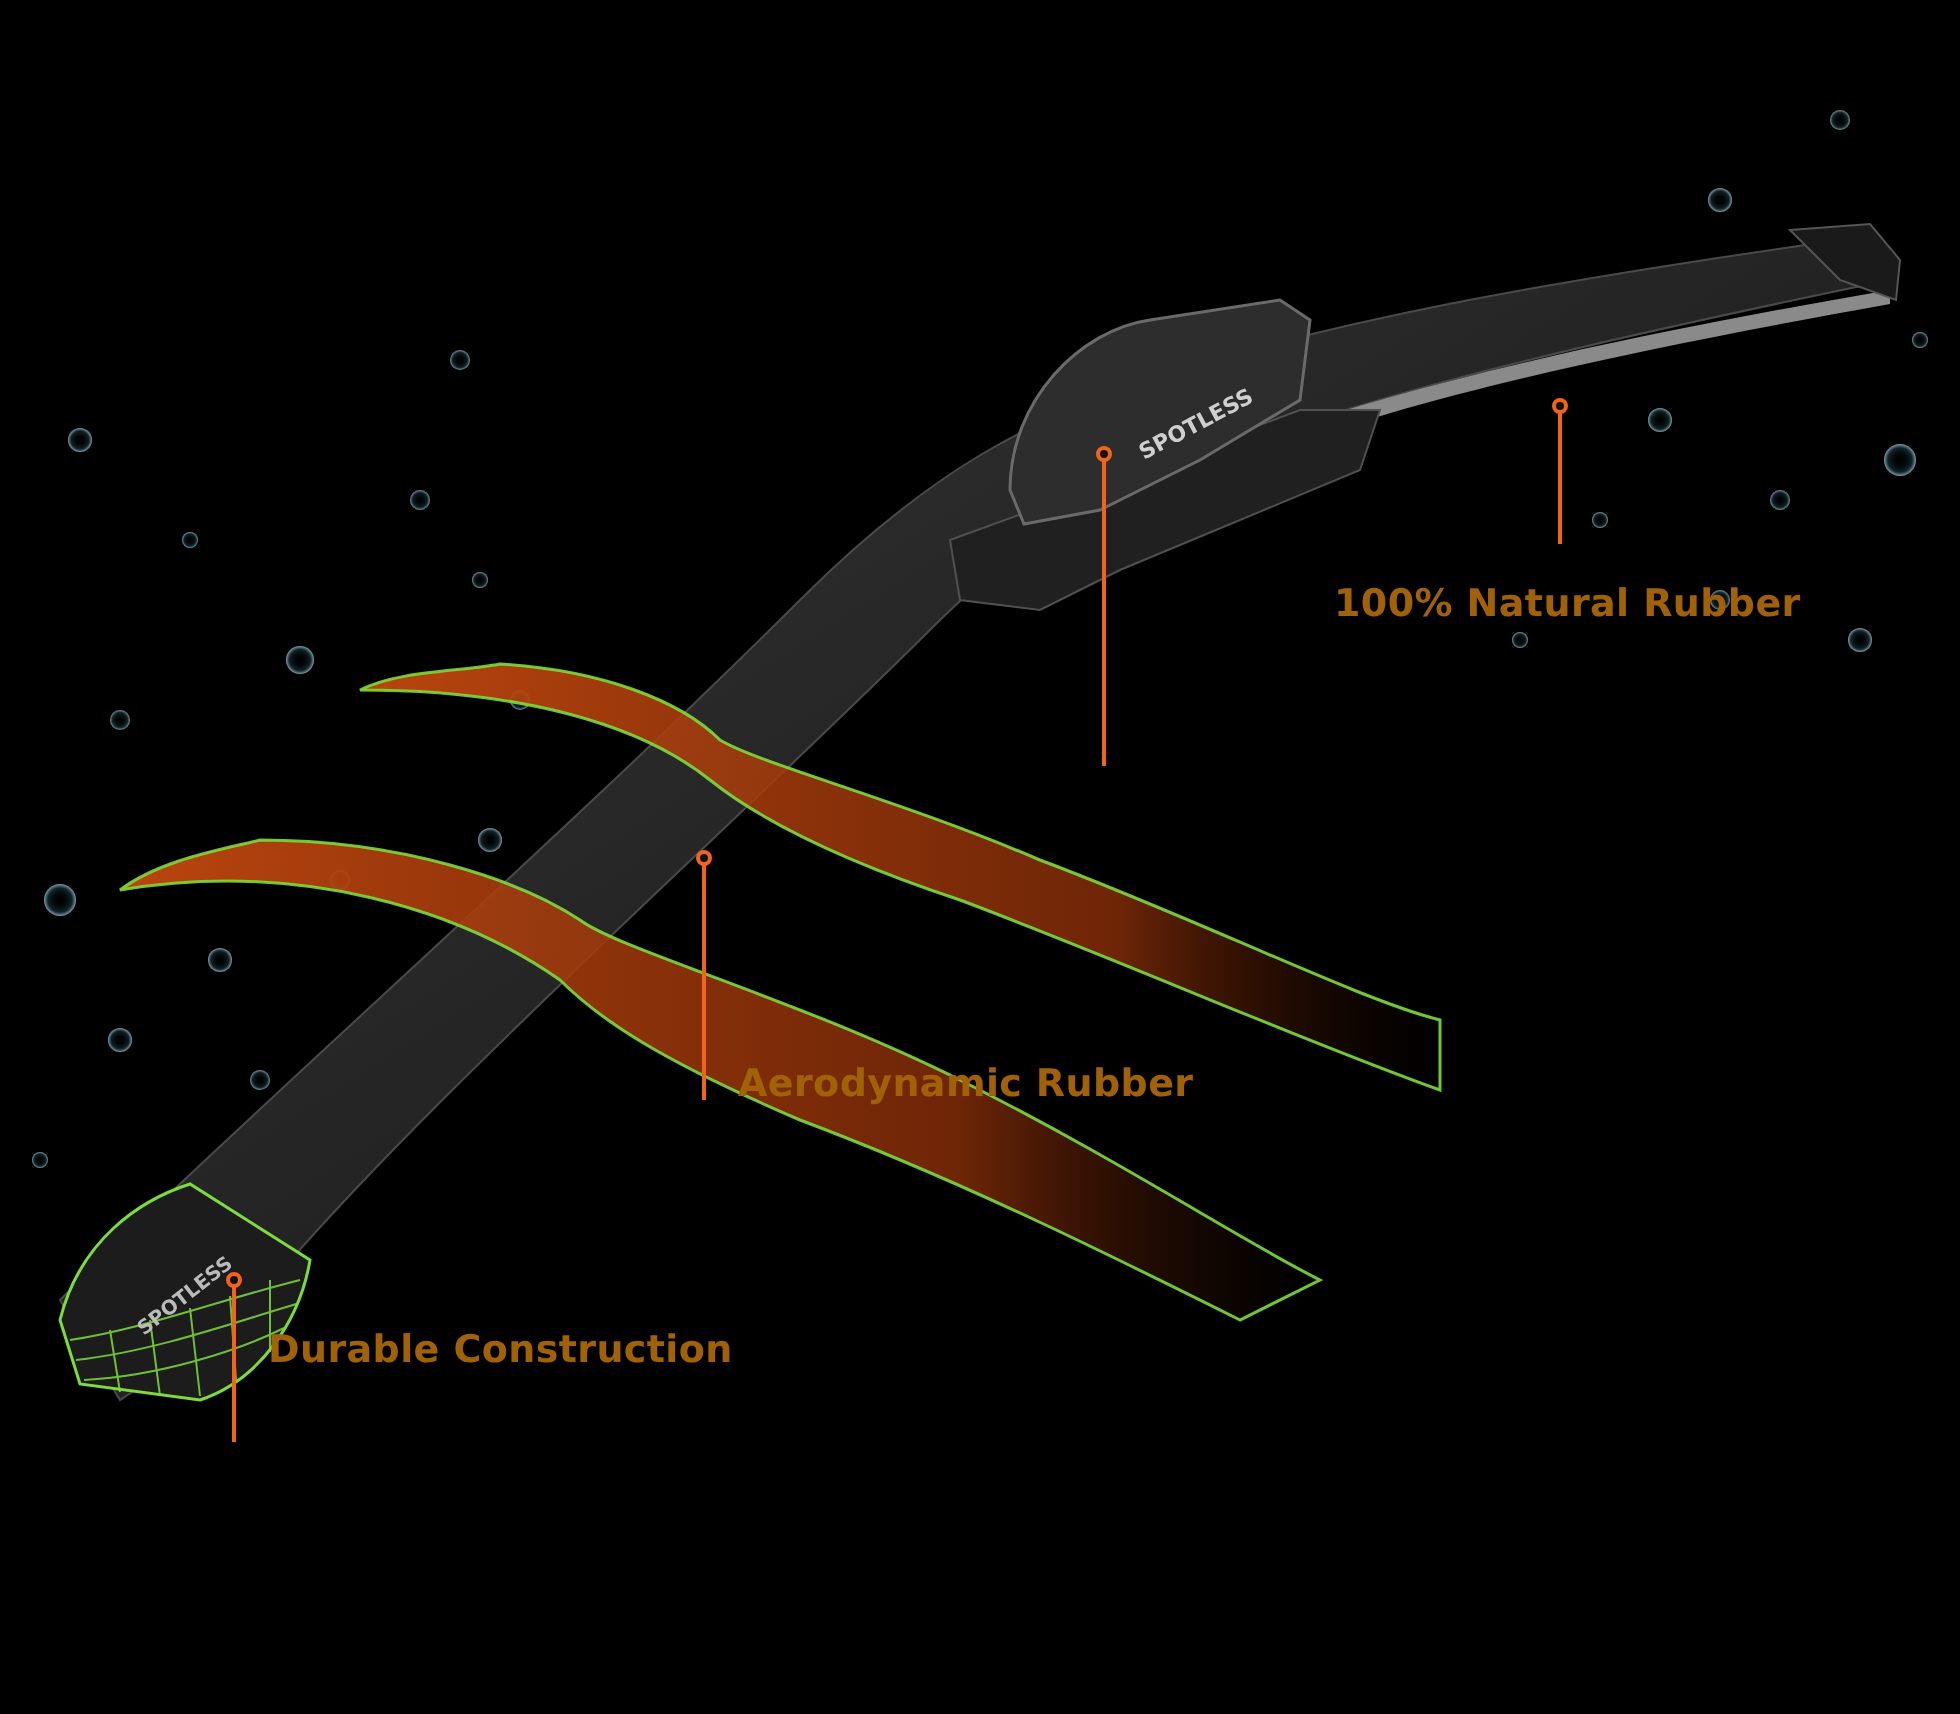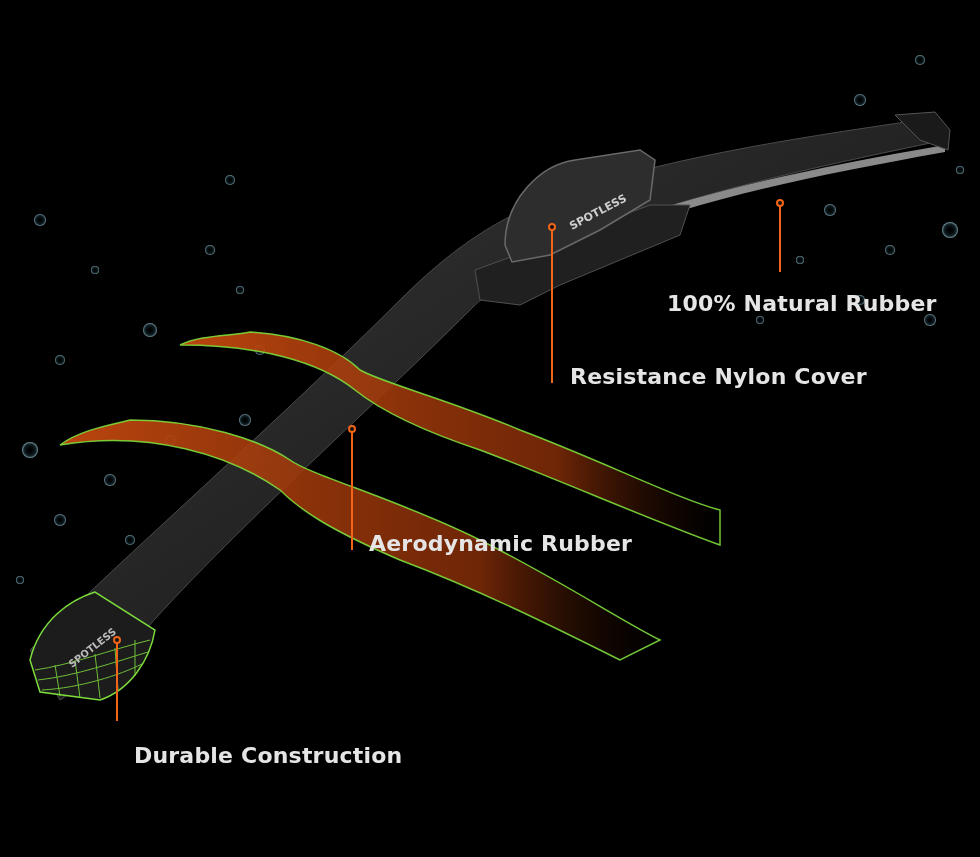--- a/index.html
+++ b/index.html
@@ -1,18 +1,18 @@
 <!DOCTYPE html>
 <html><head>
 <meta charset="utf-8">
 <style>
   html,body{margin:0;padding:0;background:#000;}
   .stage{position:relative;width:980px;height:857px;background:#000;overflow:hidden;font-family:"DejaVu Sans","Liberation Sans",sans-serif;}
   .stage svg.art{position:absolute;left:0;top:0;}
-  .label{position:absolute;color:#e5e5e5;font-weight:bold;font-size:22px;white-space:nowrap;letter-spacing:0.2px;}
+  .label{position:absolute;color:#a16207;font-weight:bold;font-size:19px;white-space:nowrap;letter-spacing:0.2px;}
   .leader{position:absolute;width:2px;background:#f26418;}
   .dot{position:absolute;width:8px;height:8px;border-radius:50%;background:#111;border:2px solid #f26418;box-sizing:border-box;}
 </style>
 </head>
 <body>
 
 <div class="stage">
   <svg class="art" width="980" height="857" viewBox="0 0 980 857">
     <defs>
       <linearGradient id="blade" x1="0" y1="0" x2="1" y2="1">
@@ -91,22 +91,21 @@
     </g>
     <text x="72" y="668" fill="#bbb" font-size="10" font-weight="bold" font-family="DejaVu Sans, sans-serif" transform="rotate(-38 72 668)">SPOTLESS</text>
   </svg>
 
   <div class="dot" style="left:776px;top:199px;"></div>
   <div class="leader" style="left:779px;top:206px;height:66px;"></div>
   <div class="label" style="left:667px;top:291px;">100% Natural Rubber</div>
 
   <div class="dot" style="left:548px;top:223px;"></div>
   <div class="leader" style="left:551px;top:230px;height:153px;"></div>
-  <div class="label" style="left:570px;top:364px;">Resistance Nylon Cover</div>
 
   <div class="dot" style="left:348px;top:425px;"></div>
   <div class="leader" style="left:351px;top:432px;height:118px;"></div>
   <div class="label" style="left:369px;top:531px;">Aerodynamic Rubber</div>
 
   <div class="dot" style="left:113px;top:636px;"></div>
   <div class="leader" style="left:116px;top:643px;height:78px;"></div>
-  <div class="label" style="left:134px;top:743px;">Durable Construction</div>
+  <div class="label" style="left:134px;top:664px;">Durable Construction</div>
 </div>
 
 </body></html>

